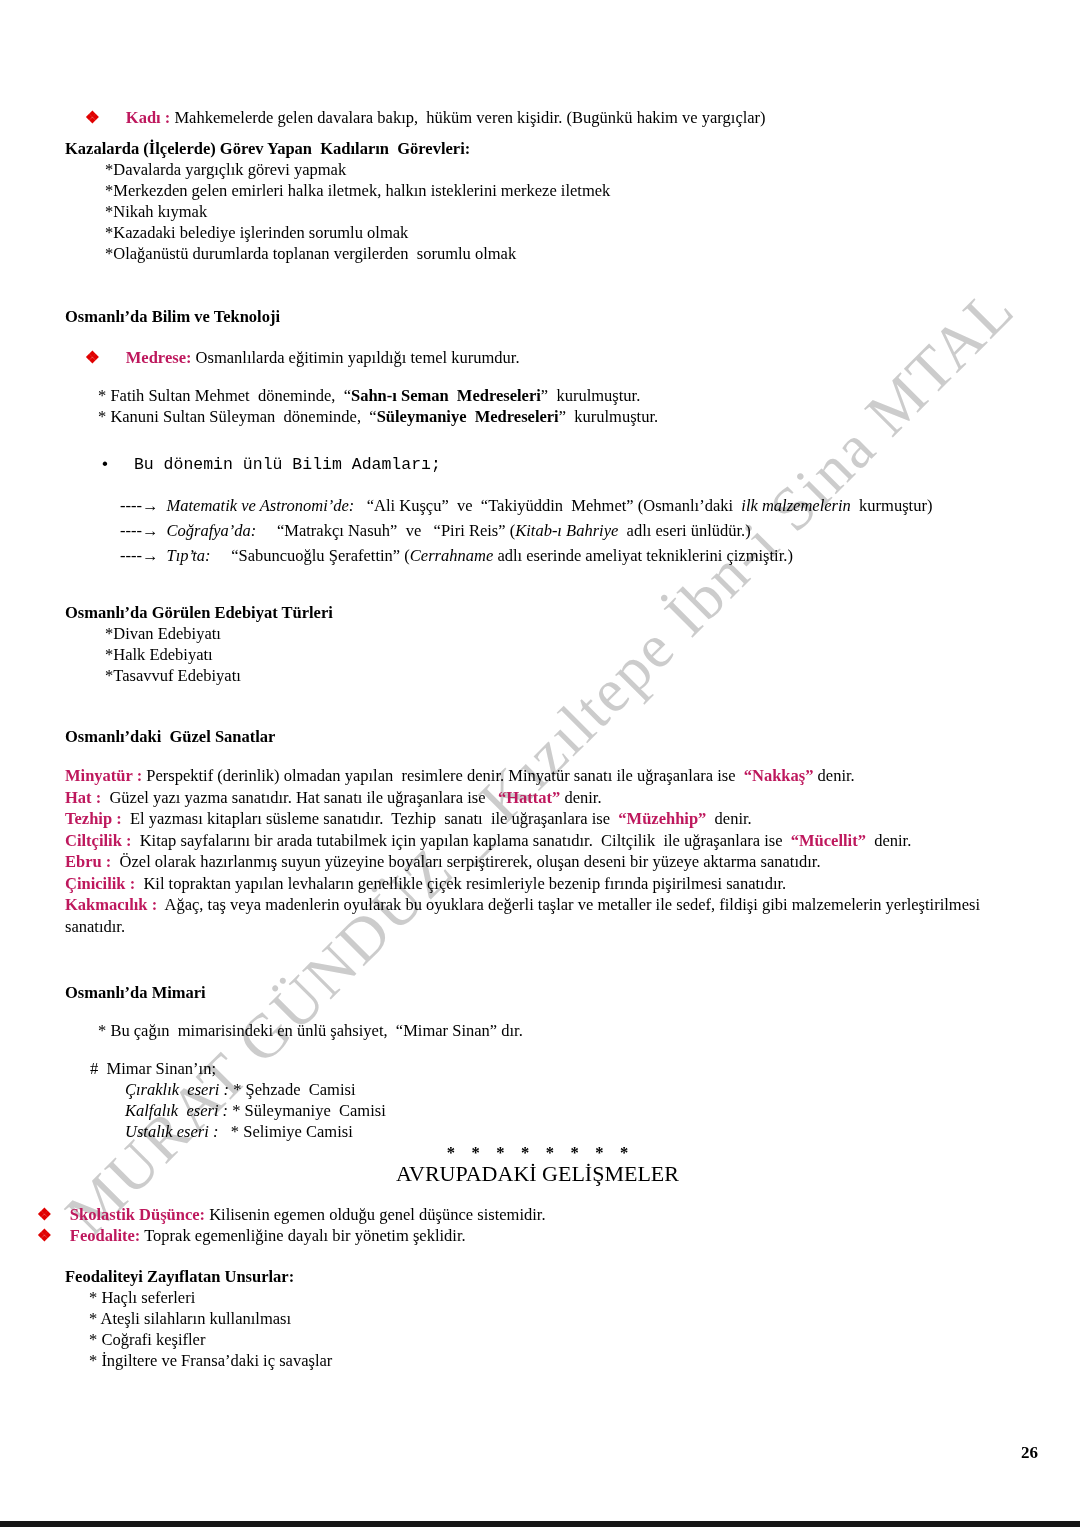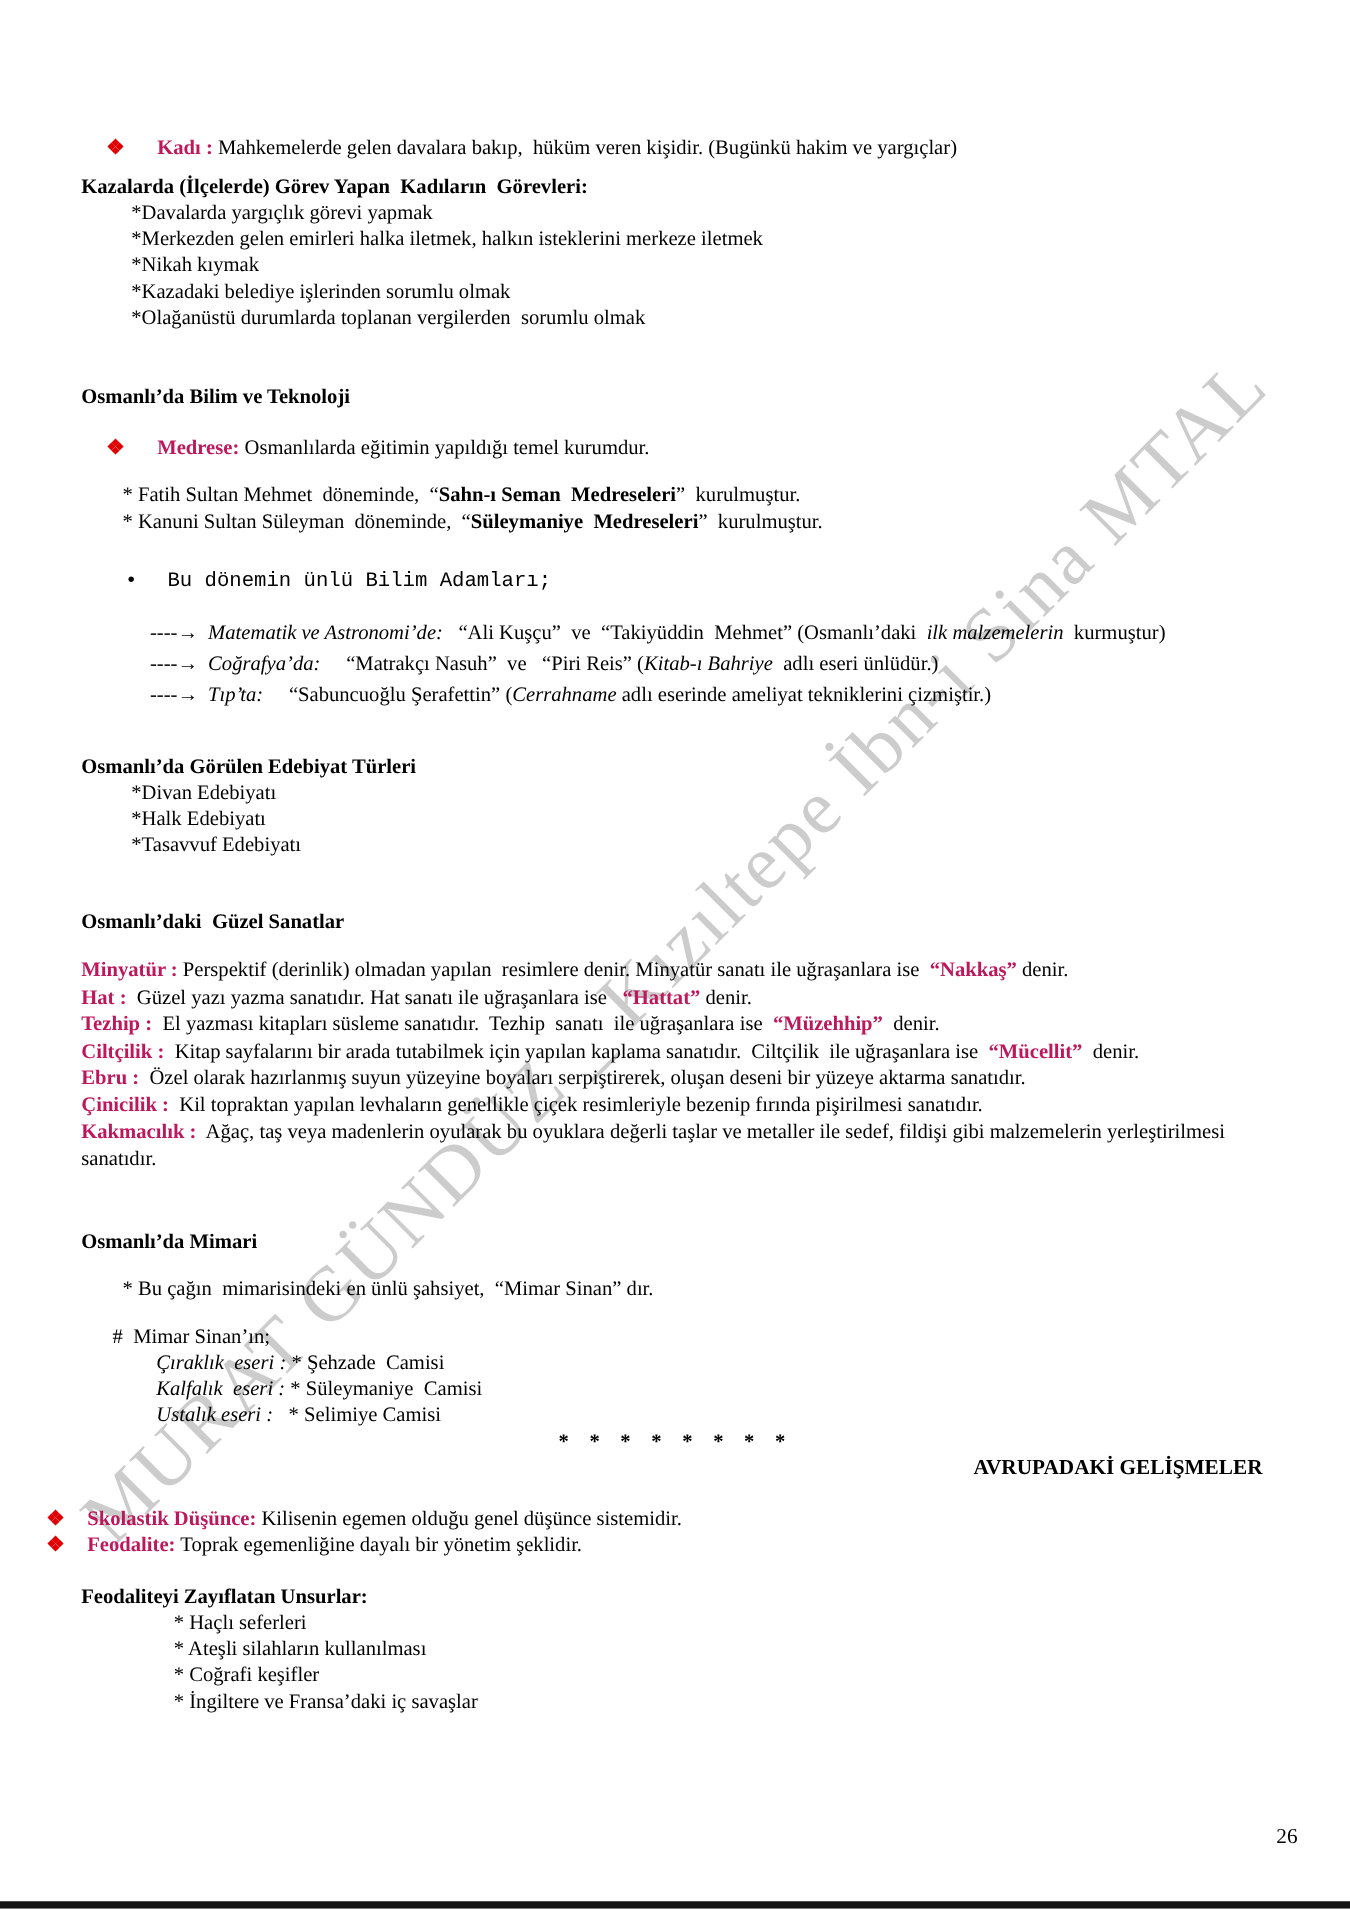--- a/index.html
+++ b/index.html
@@ -60,35 +60,36 @@
   .sanatlar-heading { margin-top: 40px; }
   .sanat-items { margin-top: 18px; }
   .sanat-items p { line-height: 21.5px; }
 
   .mimari-heading { margin-top: 45px; }
   .mimari-sinan { margin-top: 17px; margin-left: 33px; }
   .mimari-hash { margin-top: 17px; margin-left: 25px; }
   .eserler p { margin-left: 60px; }
 
   .stars-line { text-align: center; }
-  .avrupa-heading { text-align: right; font-weight: bold; font-size: 17px; }
+  .avrupa-heading { text-align: center; font-weight: normal; font-size: 22px; }
 
   .avrupa-defs { margin-top: 20px; }
   .avrupa-defs p { margin-left: -28px; }
   .avrupa-defs .diamond { margin-right: 18px; }
 
   .feodal-heading { margin-top: 20px; }
-  .feodal-items p { margin-left: 74px; }
+  .feodal-items p { margin-left: 24px; }
 
   .page-number {
     position: absolute;
     right: 42px;
-    bottom: 48px;
+    bottom: 64px;
     font-size: 17px;
     z-index: 2;
+    font-weight: bold;
   }
   .bottom-edge {
     position: absolute;
     left: 0;
     bottom: 0;
     width: 100%;
     height: 6px;
     background: #161616;
     z-index: 3;
   }

